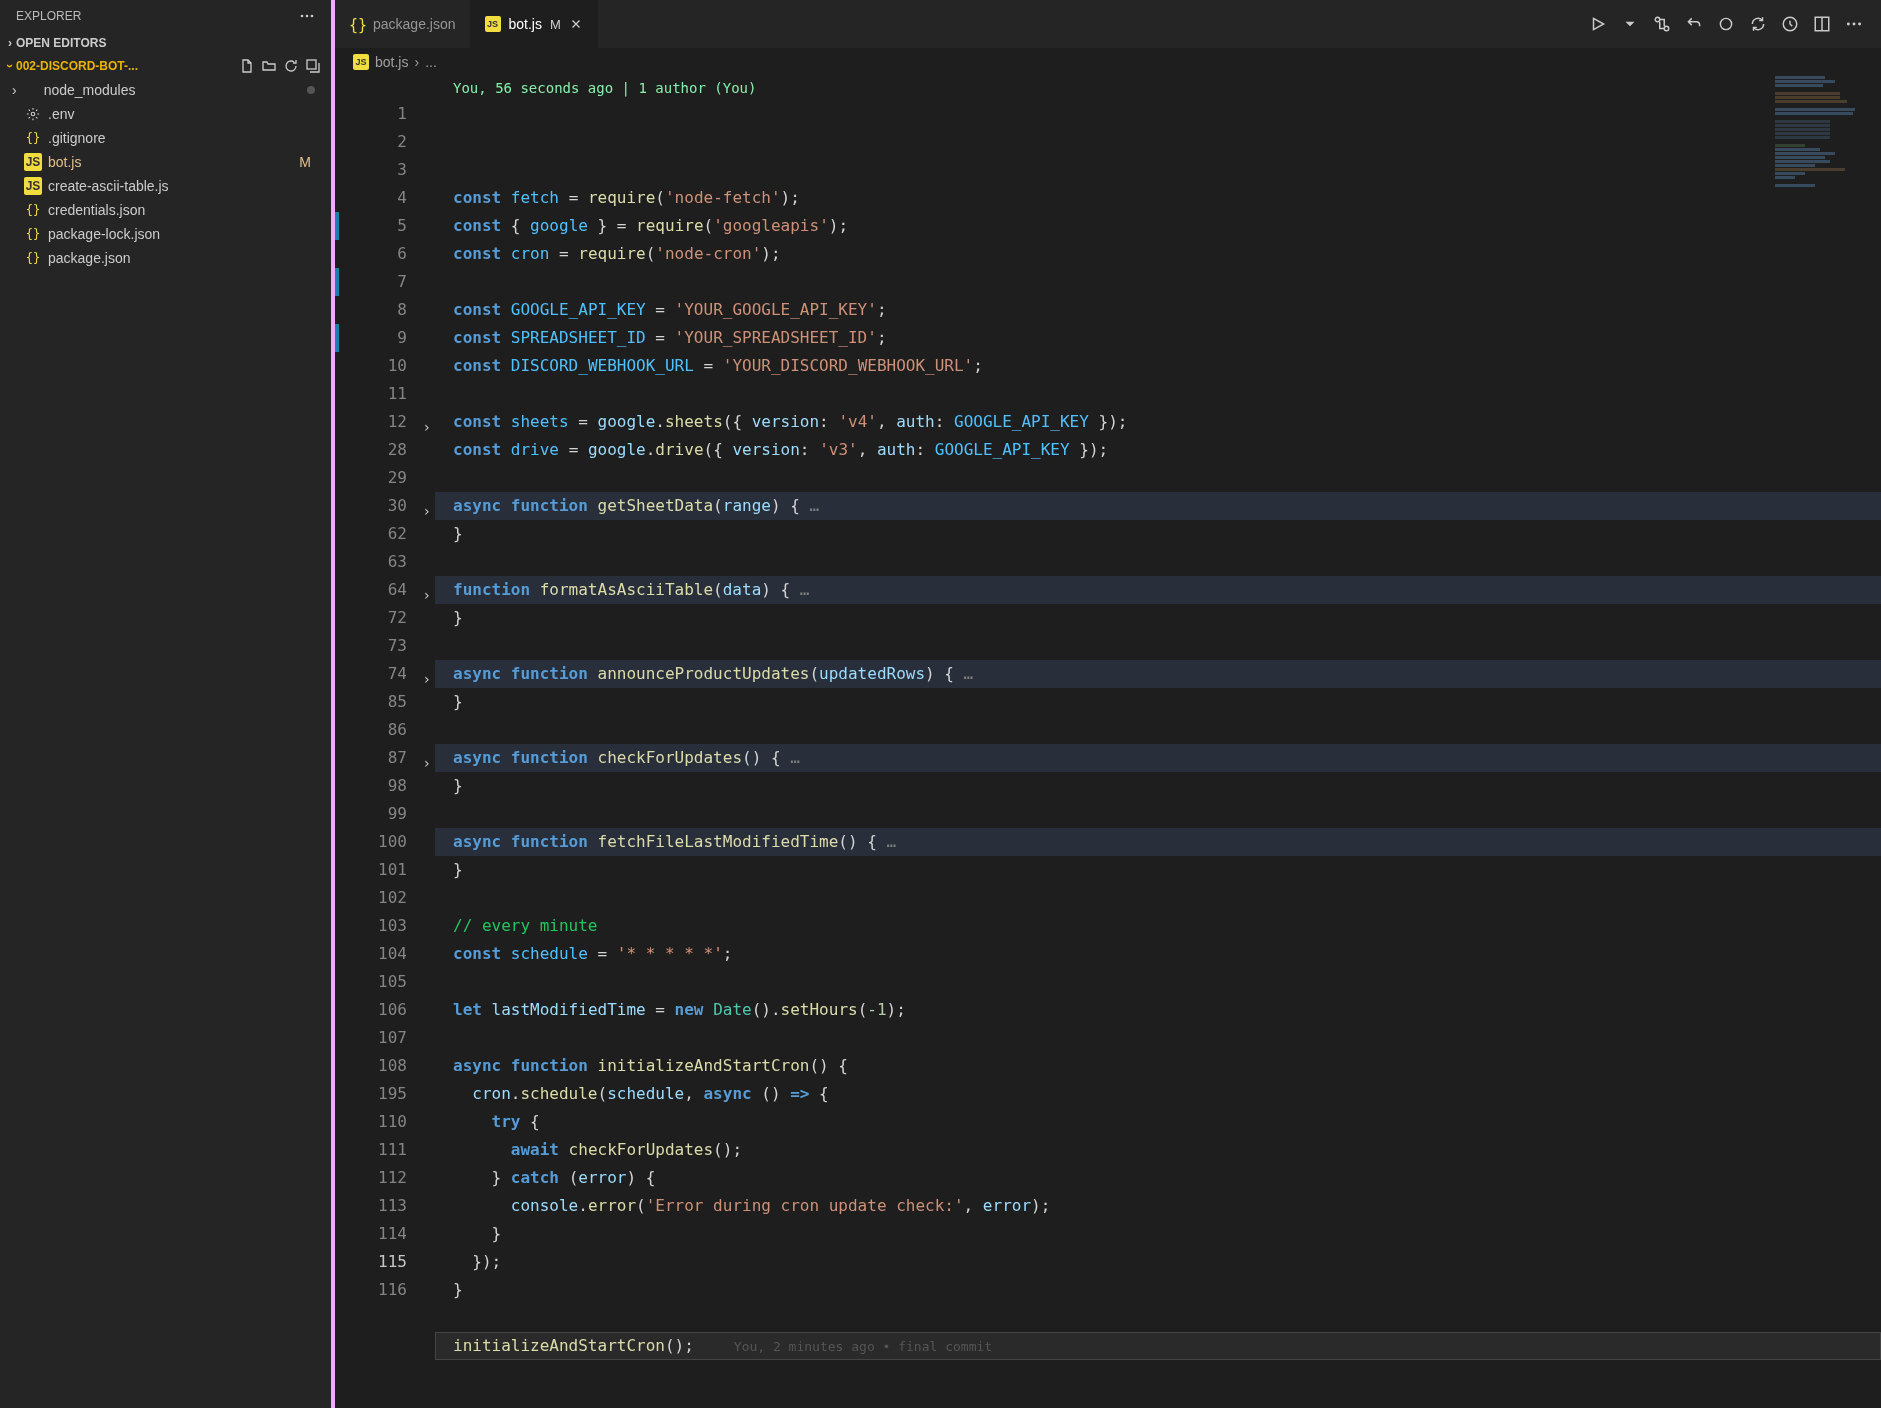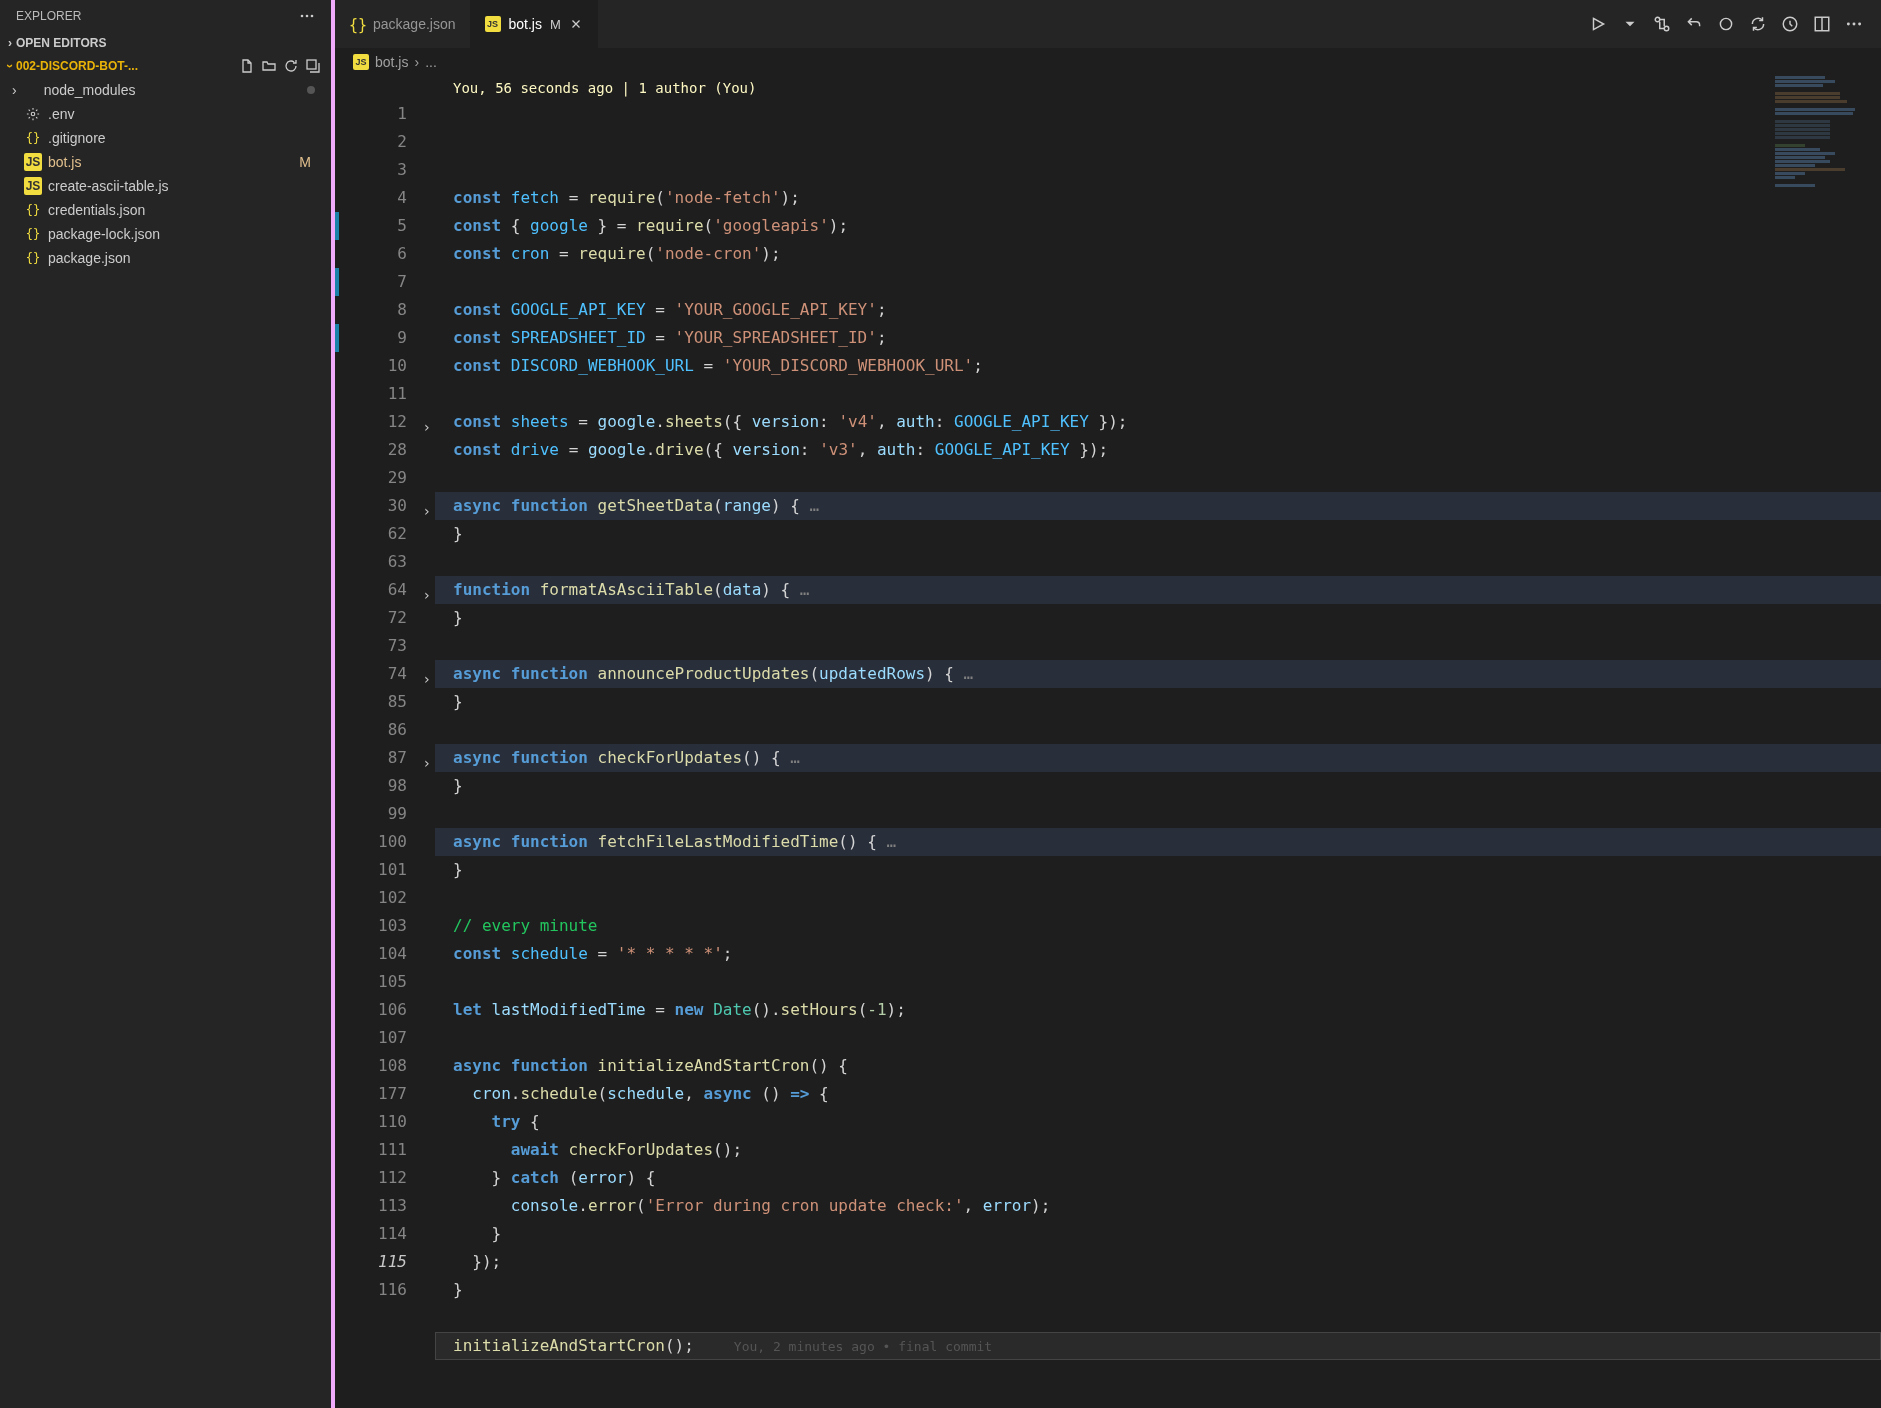--- a/index.html
+++ b/index.html
@@ -175,21 +175,21 @@
   color: #858585;
   flex-shrink: 0;
   position: relative;
 }
 .line-num {
   padding-right: 28px;
   height: 28px;
   line-height: 28px;
   position: relative;
 }
-.line-num.active { color: #c6c6c6; font-style: italic; }
+.line-num.active { color: #c6c6c6; }
 .fold-icon {
   position: absolute;
   right: 4px;
   top: 5px;
   color: #cccccc;
   font-size: 14px;
   cursor: pointer;
 }
 .change-bar {
   position: absolute;
@@ -204,21 +204,21 @@
   font-size: 16px;
   line-height: 28px;
   white-space: pre;
   position: relative;
 }
 .code-blame {
   position: absolute;
   top: 0;
   left: 18px;
   font-size: 14px;
-  color: #fef9c3;
+  color: #86efac;
   height: 24px;
   line-height: 24px;
 }
 .code-line {
   height: 28px;
   padding-left: 18px;
   position: relative;
 }
 .collapsed-bg { background: #282e3a; }
 .code-line.current {
@@ -464,21 +464,21 @@
         <div class="line-num">99</div>
         <div class="line-num">100</div>
         <div class="line-num">101</div>
         <div class="line-num">102</div>
         <div class="line-num">103</div>
         <div class="line-num">104</div>
         <div class="line-num">105</div>
         <div class="line-num">106</div>
         <div class="line-num">107</div>
         <div class="line-num">108</div>
-        <div class="line-num">177</div>
+        <div class="line-num">195</div>
         <div class="line-num">110</div>
         <div class="line-num">111</div>
         <div class="line-num">112</div>
         <div class="line-num">113</div>
         <div class="line-num">114</div>
         <div class="line-num active">115</div>
         <div class="line-num">116</div>
       </div>
     <div class="code-content" id="code-content">
       <div class="code-blame">You, 56 seconds ago | 1 author (You)</div>

